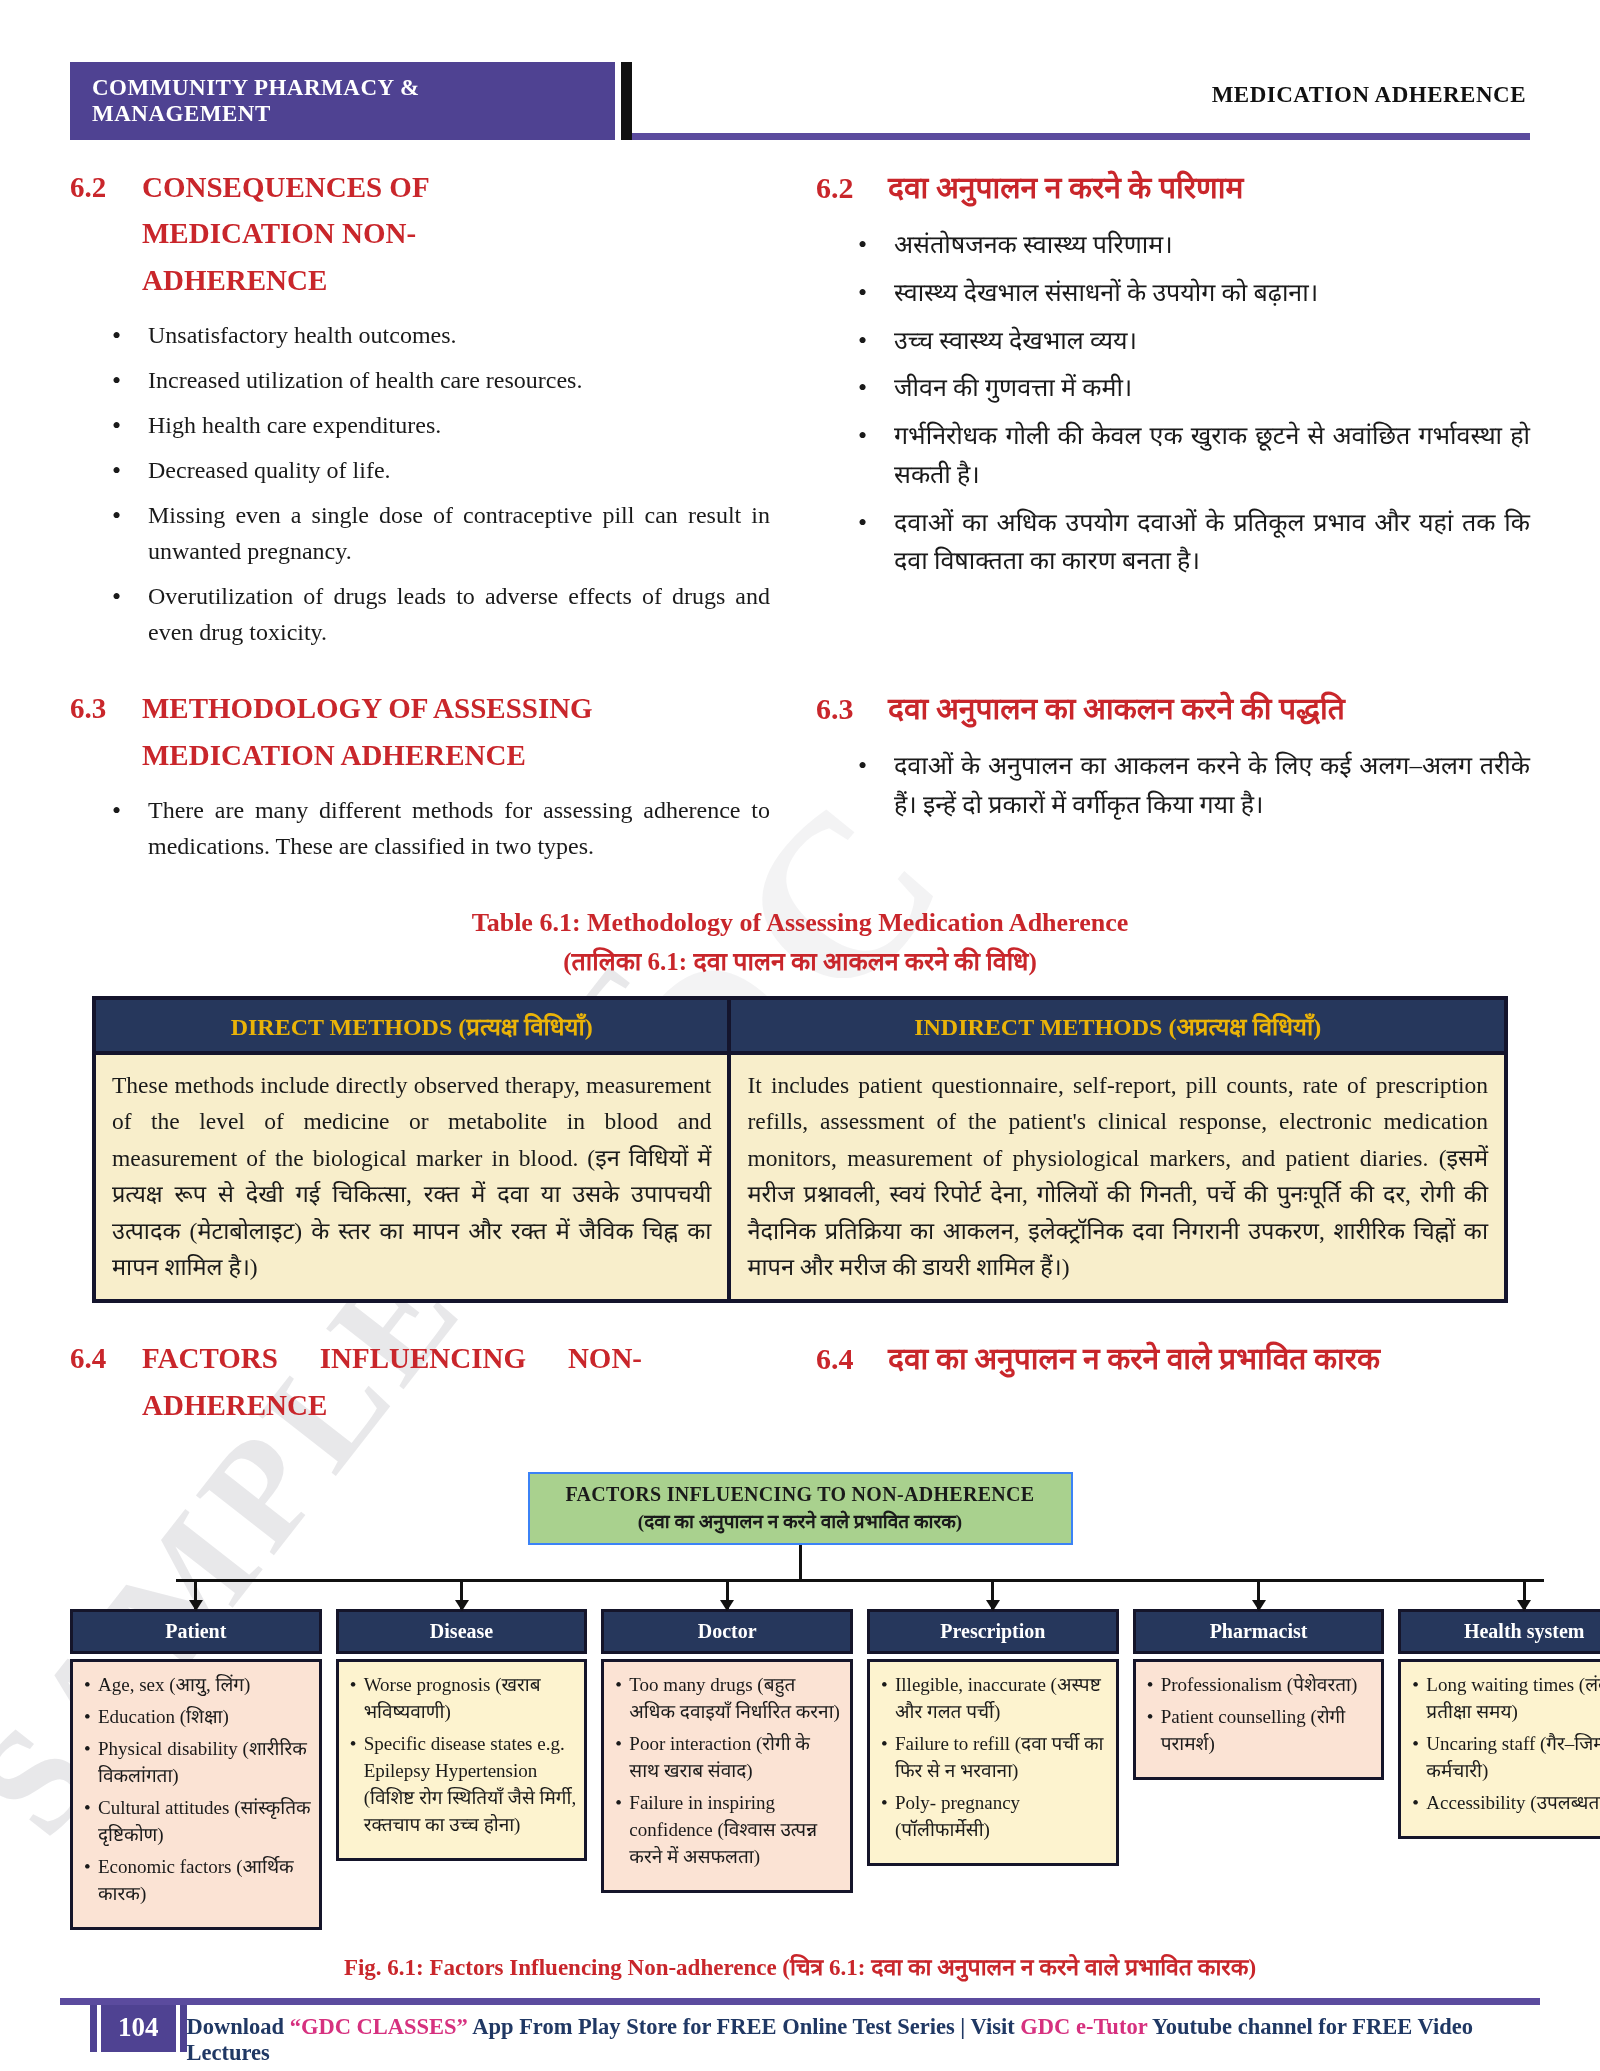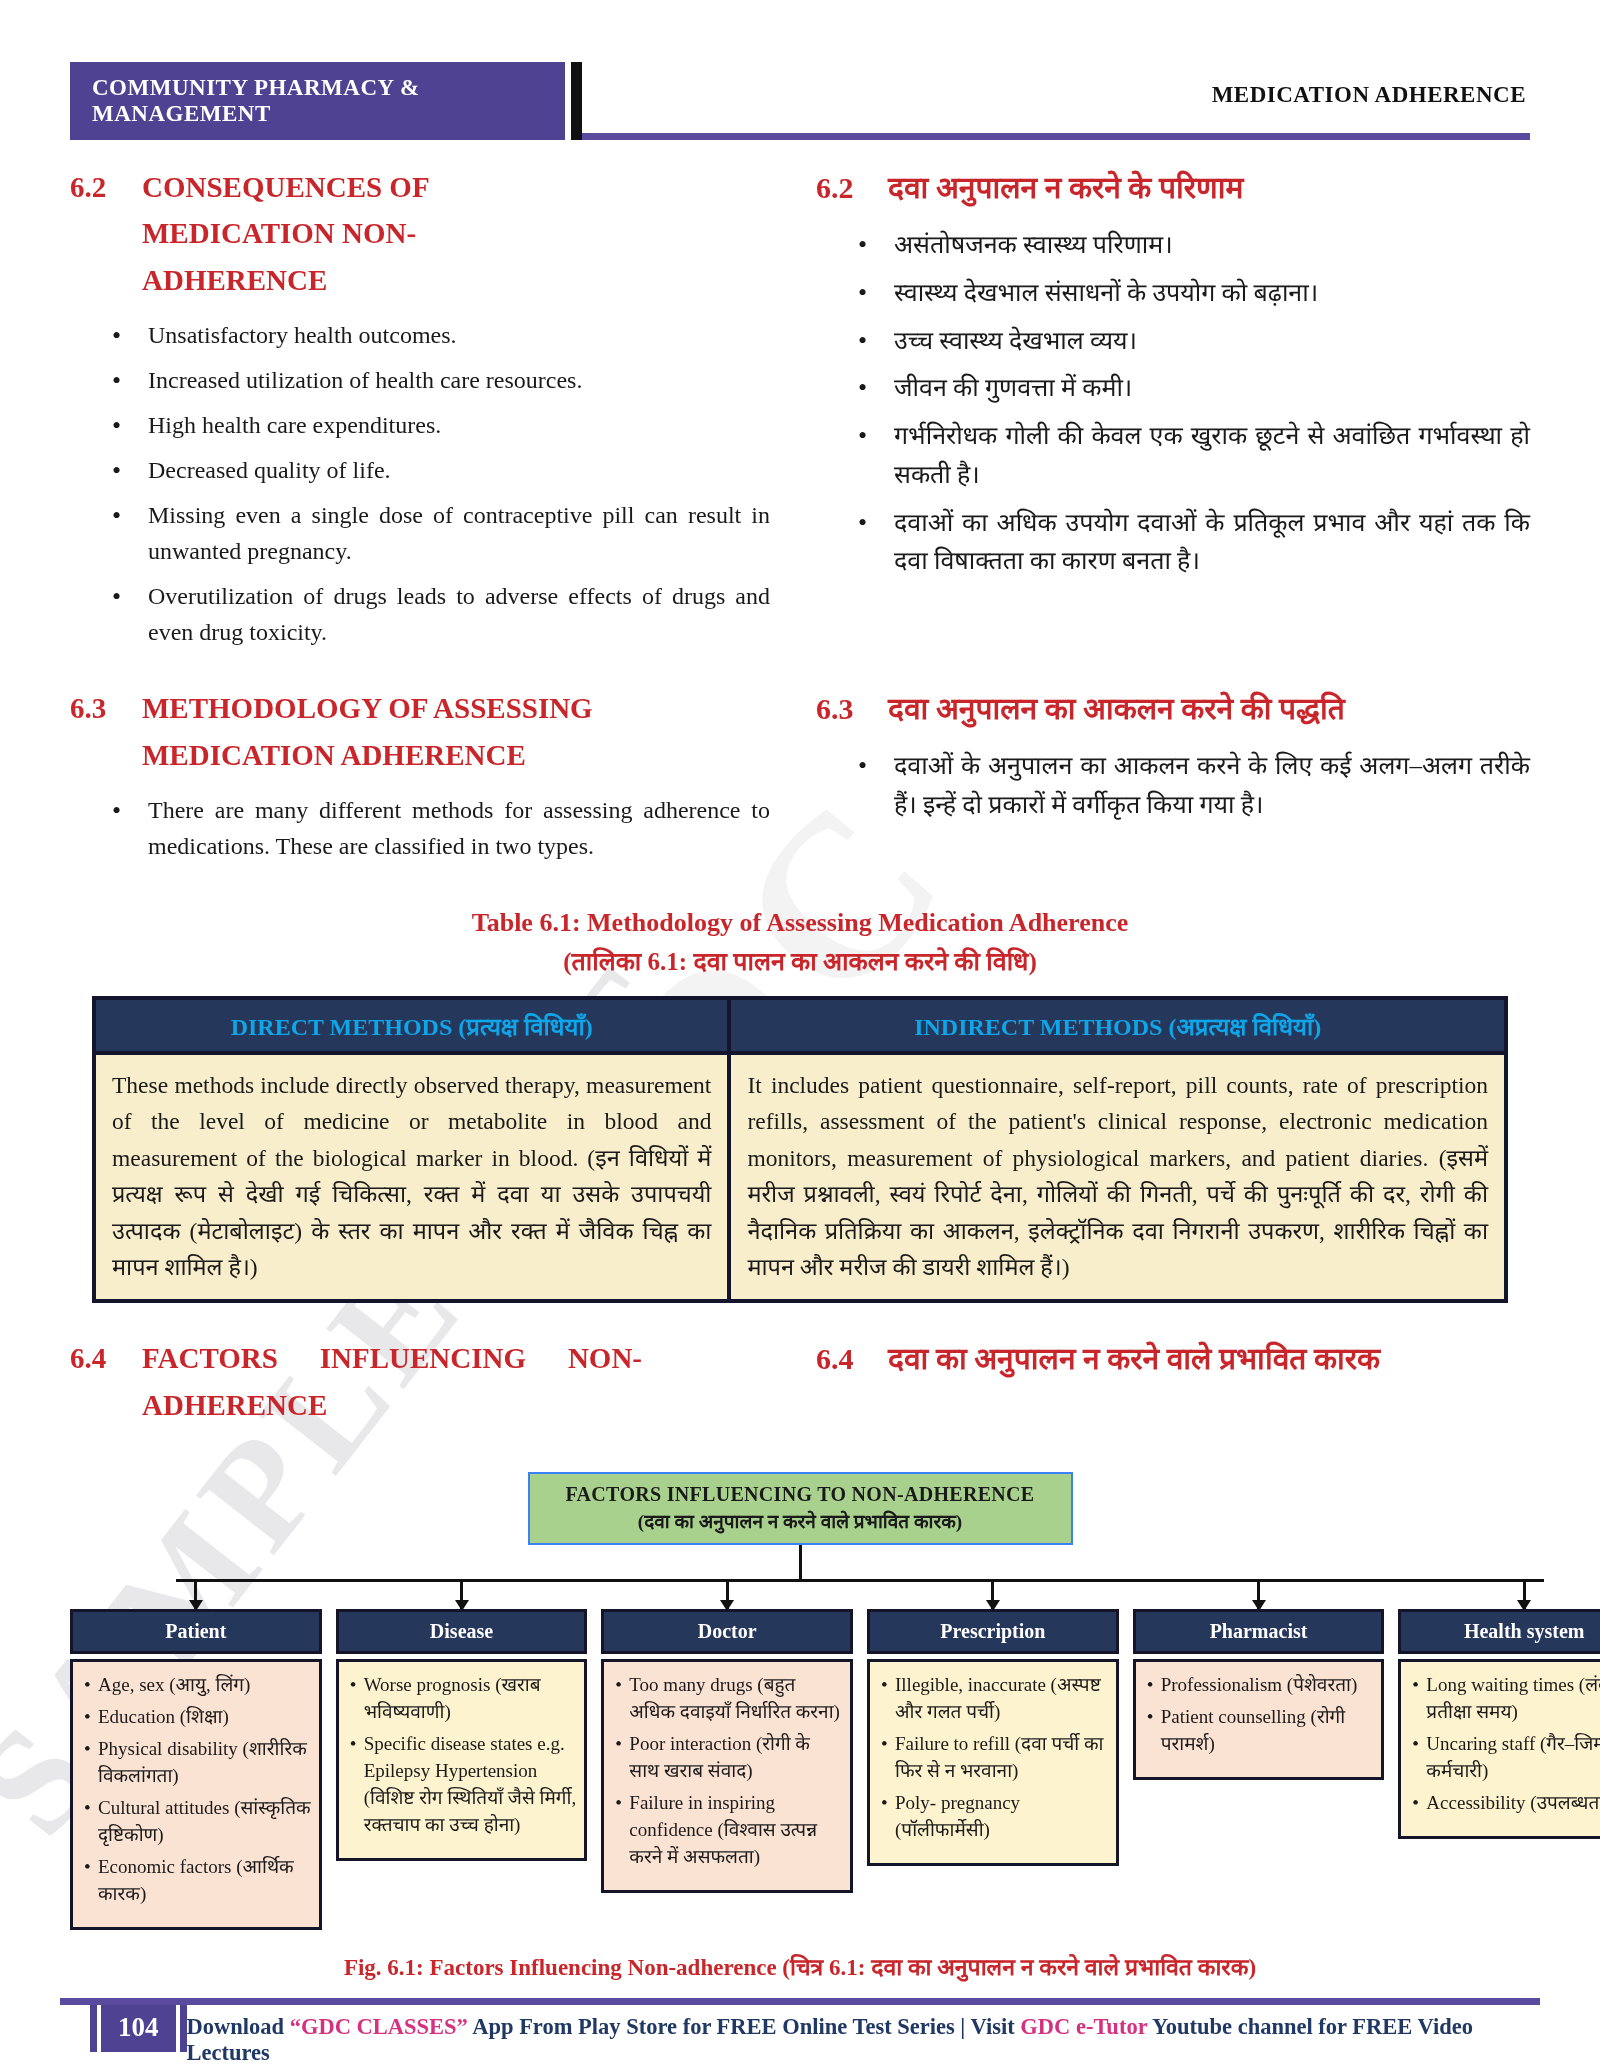--- a/index.html
+++ b/index.html
@@ -13,21 +13,21 @@
   .wm { position:absolute; z-index:1; font-weight:bold; pointer-events:none; white-space:nowrap; }
   .wm-sample { left:-60px; top:1760px; font-size:150px; color:rgba(150,150,160,0.22);
                transform:rotate(-52deg); transform-origin:left top; letter-spacing:10px; }
   .wm-gdc { left:430px; top:1180px; font-size:230px; color:rgba(170,170,180,0.14);
             transform:rotate(-50deg); transform-origin:left top; letter-spacing:24px; }
   .content { position:relative; z-index:2; padding:62px 70px 0 70px; }
 
   
   .hdr { display:flex; align-items:stretch; margin-bottom:24px; }
   .hdr-left { background:#4f4292; color:#fff; font-weight:bold; font-size:23px;
-              padding:13px 26px 13px 22px; width:495px; letter-spacing:0.5px; }
+              padding:13px 26px 13px 22px; width:545px; letter-spacing:0.5px; }
   .hdr-bar { width:11px; background:#111111; margin-left:6px; }
   .hdr-right { flex:1; display:flex; align-items:center; justify-content:flex-end;
                border-bottom:7px solid #5b4b9e; padding:0 4px 6px 0; }
   .hdr-right span { font-weight:bold; font-size:23px; color:#111; letter-spacing:0.5px; }
 
   
   .secgrid { display:grid; grid-template-columns: 700px 1fr; column-gap:46px; }
   .sec-h { display:flex; color:#c9262b; font-weight:bold; font-size:29px; line-height:1.6; margin-bottom:14px; }
   .sec-h .num { width:72px; flex:none; }
   .sec-h .ttl { flex:1; }
@@ -40,21 +40,21 @@
          margin-bottom:9px; text-align:justify; }
   .bli::before { content:"•"; position:absolute; left:8px; top:-1px; font-size:26px; }
   .bli.hi { font-size:25px; line-height:1.55; }
   .mt26 { margin-top:26px; }
 
   
   .tbl-titles { text-align:center; margin-top:30px; color:#c9262b; font-weight:bold; }
   .tbl-title-en { font-size:26px; line-height:1.5; }
   .tbl-title-hi { font-size:25px; line-height:1.6; }
   table.methods { border-collapse:collapse; width:calc(100% - 44px); margin:14px 22px 0 22px; }
-  table.methods th { background:#26375c; color:#0ea5e9; font-size:24px; font-weight:bold;
+  table.methods th { background:#26375c; color:#eab308; font-size:24px; font-weight:bold;
                      padding:9px 6px; border:4px solid #14142c; text-align:center; }
   table.methods td { background:#f8eecb; font-size:23.5px; line-height:1.55; text-align:justify;
                      vertical-align:top; padding:12px 16px 14px 16px; border:4px solid #14142c; }
   .w45 { width:45%; } .w55 { width:55%; }
 
   
   .root-box { width:545px; margin:30px auto 0 auto; background:#a9d18e; border:2px solid #3b82f6;
               text-align:center; padding:9px 8px; }
   .root-en { font-weight:bold; font-size:20px; letter-spacing:0.3px; }
   .root-hi { font-weight:bold; font-size:19px; margin-top:2px; }

